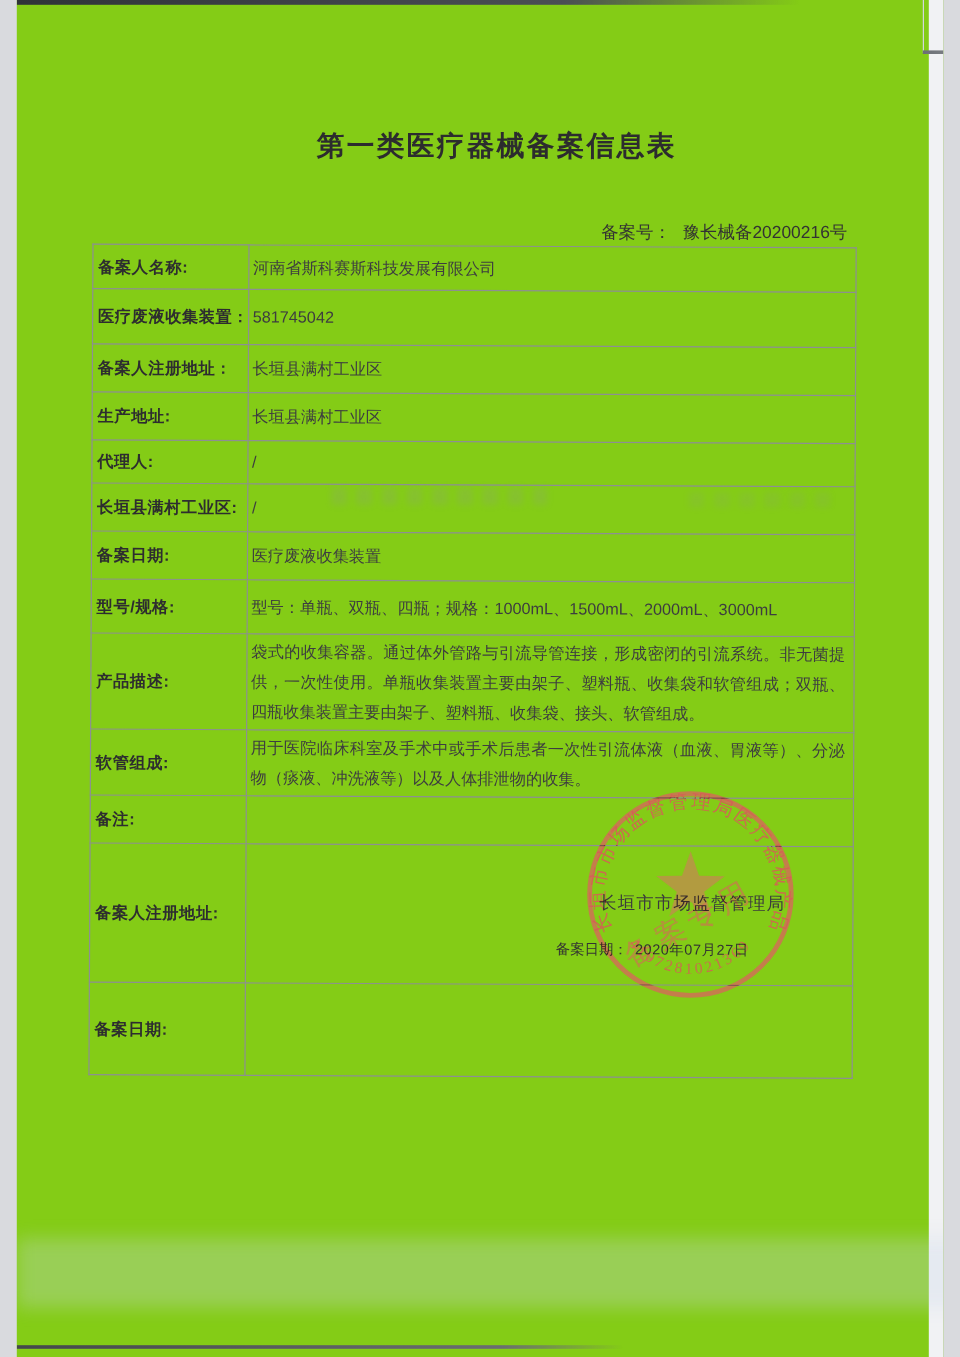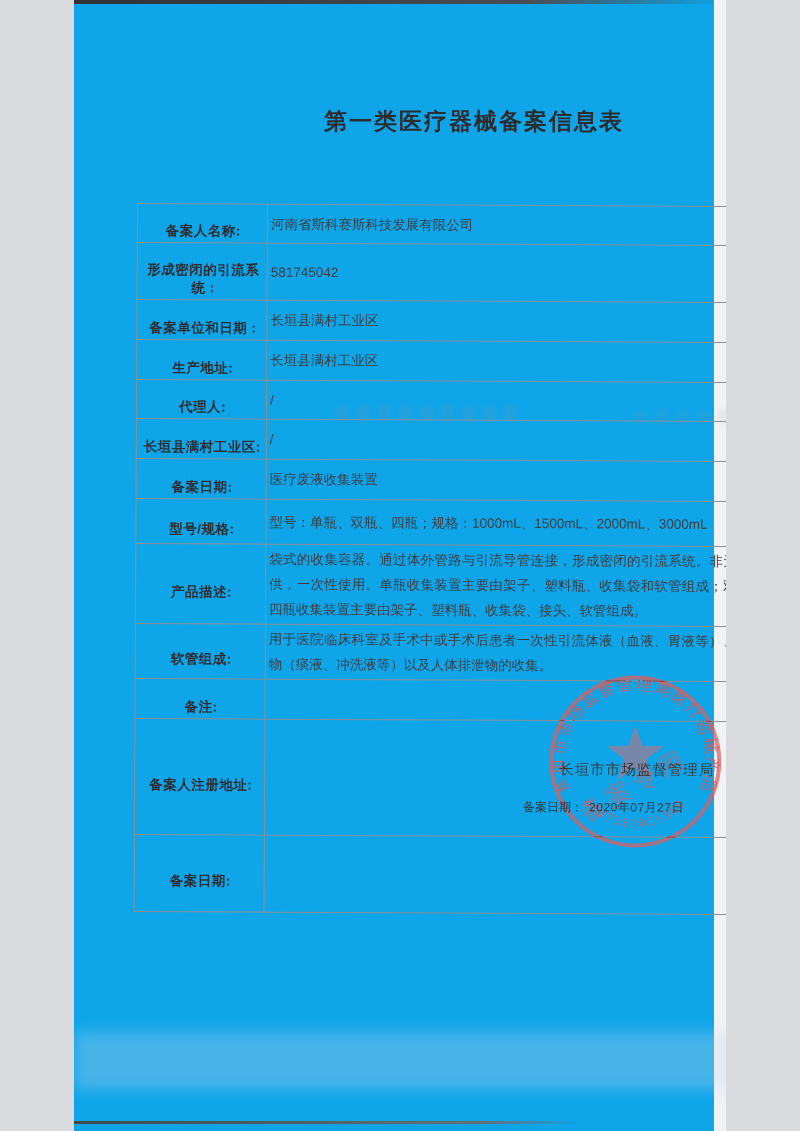--- a/index.html
+++ b/index.html
@@ -1,18 +1,18 @@
 <!DOCTYPE html>
 <html><head>
 <meta charset="utf-8">
 <style>
   html,body{margin:0;padding:0;background:#d9dade;}
   .scan{
-    position:relative;width:652px;height:1131px;margin:0 auto;
-    background:#0ea5e9;overflow:hidden;
+    position:relative;width:772px;height:1131px;margin:0 auto;
+    background:#84cc16;overflow:hidden;
     font-family:"Liberation Sans","DejaVu Sans",sans-serif;
     color:#3a3a3a;
   }
   
   .edge-top{position:absolute;top:0;left:0;width:652px;height:4px;
     background:linear-gradient(90deg,#2f3338 0%,#4a4e54 70%,rgba(74,78,84,0) 100%);
     filter:blur(.4px);}
   .edge-right-strip{position:absolute;top:0;right:0;width:12px;height:1131px;background:#f1f2f4;}
   .edge-right-line{position:absolute;top:40px;left:787px;width:1px;height:1091px;background:#c6c9ce;}
   .corner-notch-v{position:absolute;top:0;left:755px;width:1px;height:44px;background:#d4d7db;}
@@ -32,22 +32,22 @@
     position:absolute;top:106px;left:0;width:800px;text-align:center;
     font-family:"Liberation Serif","DejaVu Serif",serif;
     font-size:23px;font-weight:600;letter-spacing:2px;color:#2c2c2e;
   }
   .filing-no{position:absolute;top:184px;left:487px;font-size:14.5px;color:#333;}
   .filing-no .lab{margin-right:10px;}
 
   .table-wrap{position:absolute;top:203px;left:63px;transform:rotate(.28deg);transform-origin:0 0;}
   table.form{border-collapse:collapse;table-layout:fixed;width:637px;background:transparent;}
   table.form td{border:1px solid #8d8f93;vertical-align:middle;overflow:visible;}
-  td.lbl{width:123px;font-weight:bold;text-align:center;font-size:13.5px;
-    color:#2d2d2f;padding:18px 2px 2px 4px;letter-spacing:.5px;}
+  td.lbl{width:123px;font-weight:bold;text-align:left;font-size:13.5px;
+    color:#2d2d2f;padding:3px 2px 2px 4px;letter-spacing:.5px;}
   td.val{font-size:13.5px;color:#3d3d40;padding:2px 7px 2px 3px;line-height:25px;text-align:justify;position:relative;}
 
   .auth-line{position:absolute;left:294px;top:36px;font-size:14.5px;color:#3b3b3d;letter-spacing:1px;white-space:nowrap;}
   .date-line{position:absolute;left:258px;top:74px;font-size:12px;color:#333;white-space:nowrap;}
   .date-line .dval{margin-left:6px;letter-spacing:.5px;}
 
   .stamp{position:absolute;left:280px;top:-50px;width:180px;height:180px;
     mix-blend-mode:multiply;pointer-events:none;}
   .stamp text{font-family:"Liberation Serif","DejaVu Serif",serif;}
 </style>
@@ -61,34 +61,37 @@
   <div class="edge-right-line"></div>
   <div class="corner-notch-v"></div>
   <div class="corner-notch-h"></div>
   <div class="edge-bottom"></div>
   <div class="scan-band"></div>
   <div class="bleed-smudge smudge-a"></div>
   <div class="bleed-smudge smudge-b"></div>
 
   <div class="doc-title">第一类医疗器械备案信息表</div>
 
+  <div class="filing-no">
+    <span class="lab">备案号：</span><span>豫长械备20200216号</span>
+  </div>
 
   <div class="table-wrap">
     <table class="form">
       <tbody>
           <tr style="height:37px;">
         <td class="lbl">备案人名称:</td>
         <td class="val">河南省斯科赛斯科技发展有限公司</td>
       </tr>
       <tr style="height:46px;">
-        <td class="lbl">形成密闭的引流系统 :</td>
+        <td class="lbl">医疗废液收集装置 :</td>
         <td class="val">581745042</td>
       </tr>
       <tr style="height:40px;">
-        <td class="lbl">备案单位和日期 :</td>
+        <td class="lbl">备案人注册地址 :</td>
         <td class="val">长垣县满村工业区</td>
       </tr>
       <tr style="height:40px;">
         <td class="lbl">生产地址:</td>
         <td class="val">长垣县满村工业区</td>
       </tr>
       <tr style="height:36px;">
         <td class="lbl">代理人:</td>
         <td class="val">/</td>
       </tr>

